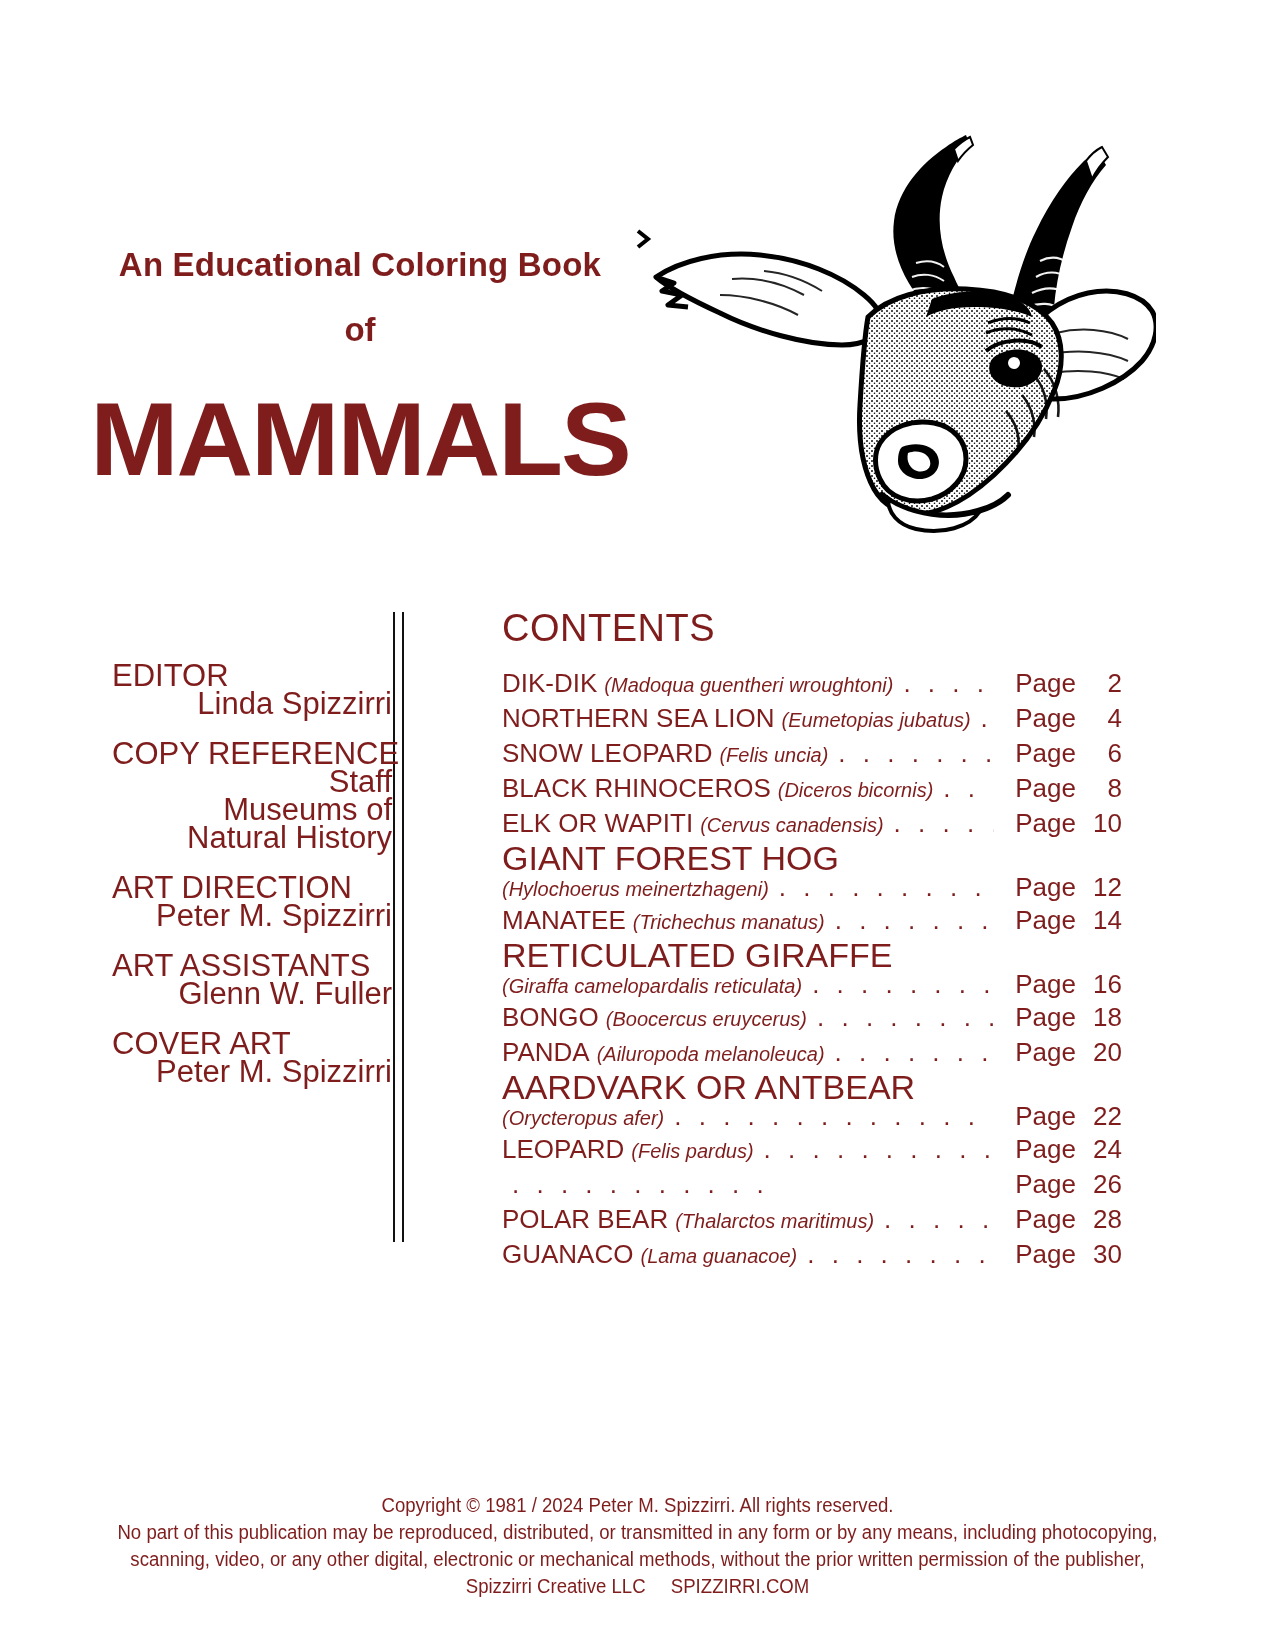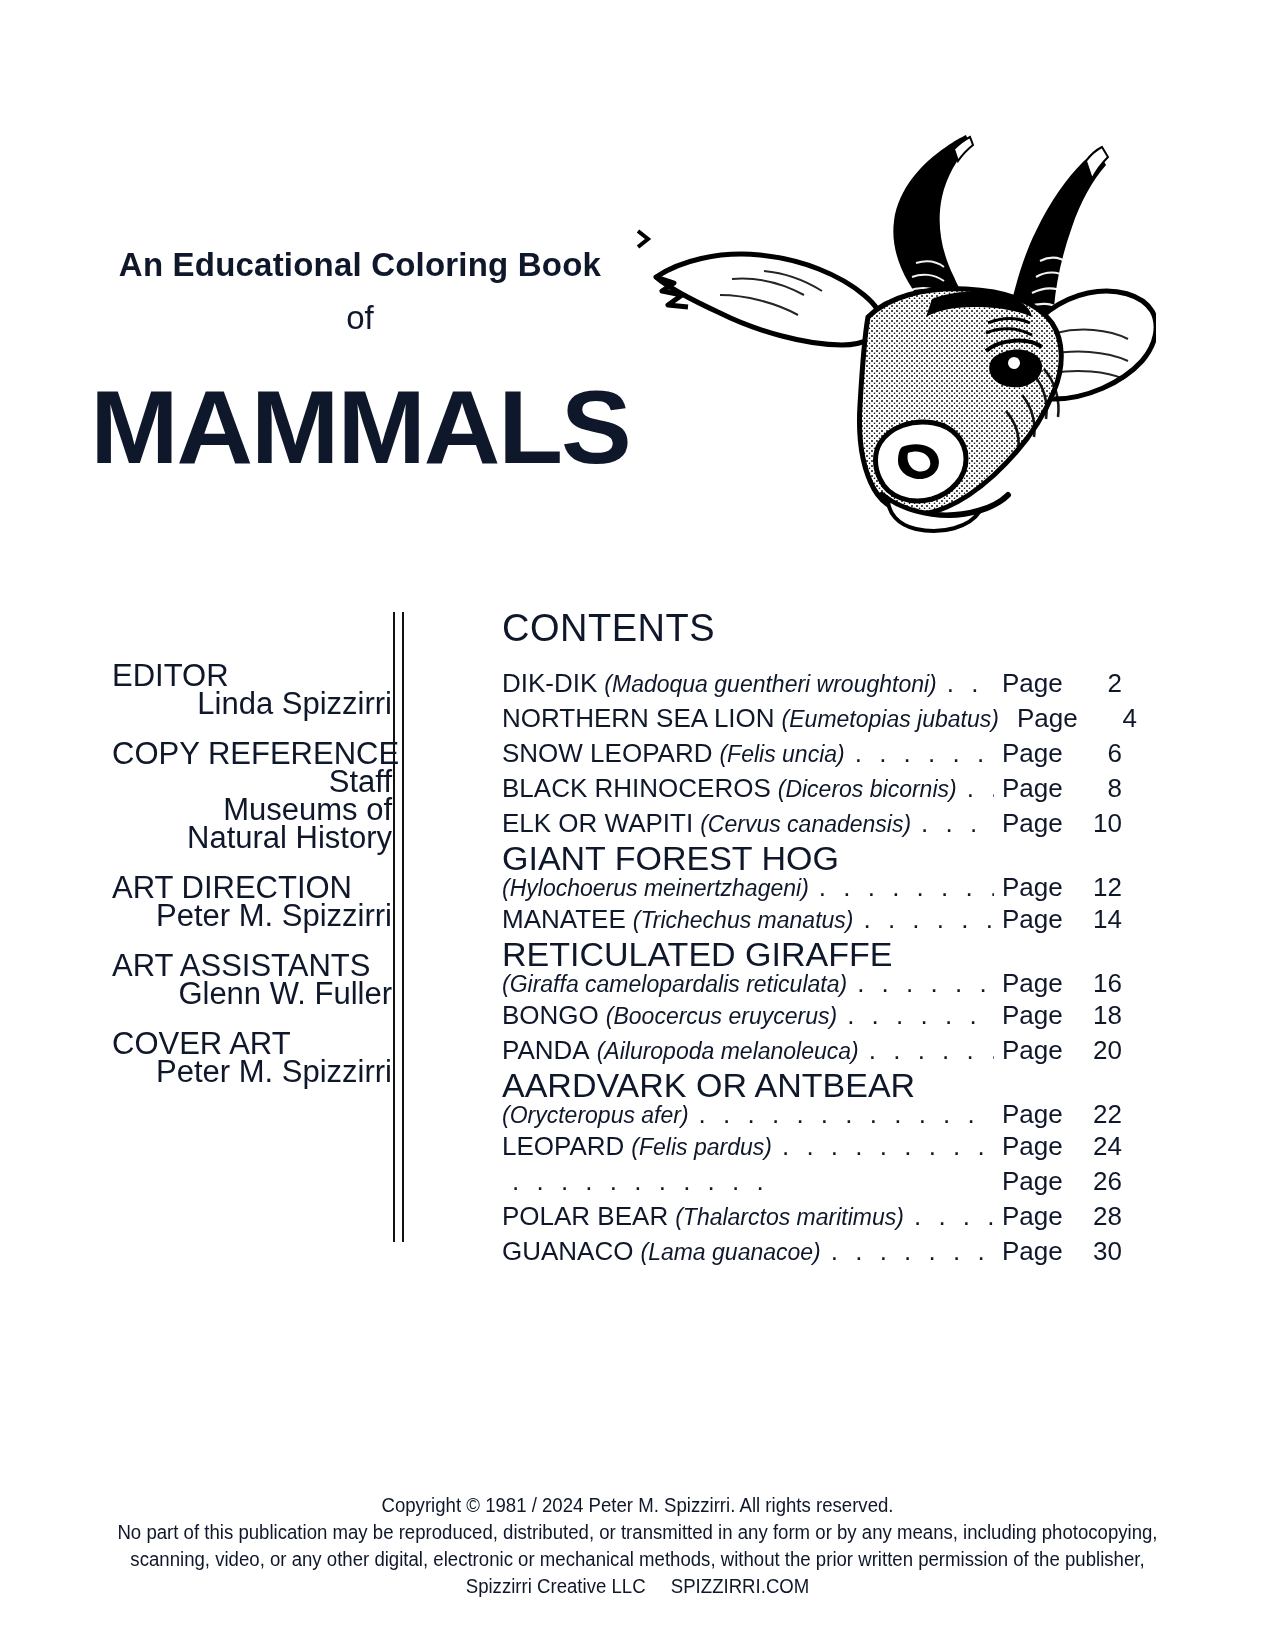--- a/index.html
+++ b/index.html
@@ -7,42 +7,42 @@
     padding: 0;
     background: #ffffff;
   }
   .page {
     position: relative;
     width: 1275px;
     height: 1650px;
     background: #ffffff;
     overflow: hidden;
     font-family: "Liberation Sans", sans-serif;
-    color: #0f172a;
+    color: #7f1d1d;
   }
 
   
   .title-block {
     position: absolute;
     left: 95px;
     top: 248px;
     width: 530px;
     text-align: center;
   }
   .title-line1 {
     font-size: 33px;
     font-weight: bold;
     letter-spacing: 0.2px;
     line-height: 1.05;
     white-space: nowrap;
   }
   .title-line2 {
     font-size: 33px;
-    font-weight: normal;
-    margin-top: 18px;
+    font-weight: bold;
+    margin-top: 30px;
     line-height: 1.05;
   }
   .title-main {
     font-size: 104px;
     font-weight: bold;
     letter-spacing: -2px;
     margin-top: 40px;
     line-height: 1.0;
     transform: scaleX(1.02);
   }
@@ -110,40 +110,40 @@
     flex: 0 0 auto;
     display: flex;
     align-items: baseline;
     white-space: nowrap;
   }
   .toc-common {
     font-size: 26px;
     letter-spacing: 0px;
   }
   .toc-sci {
-    font-size: 23px;
+    font-size: 20px;
     font-style: italic;
     margin-left: 7px;
     white-space: nowrap;
   }
   .toc-dots {
     flex: 1 1 auto;
     overflow: hidden;
     white-space: nowrap;
     font-size: 26px;
     letter-spacing: 5px;
     margin: 0 8px 0 10px;
     text-align: left;
     line-height: 1;
   }
   .toc-pagelabel {
     flex: 0 0 auto;
     font-size: 26px;
     width: 74px;
-    text-align: left;
+    text-align: right;
   }
   .toc-pagenum {
     flex: 0 0 auto;
     font-size: 26px;
     width: 46px;
     text-align: right;
   }
 
   
   .toc-row.two-line {

